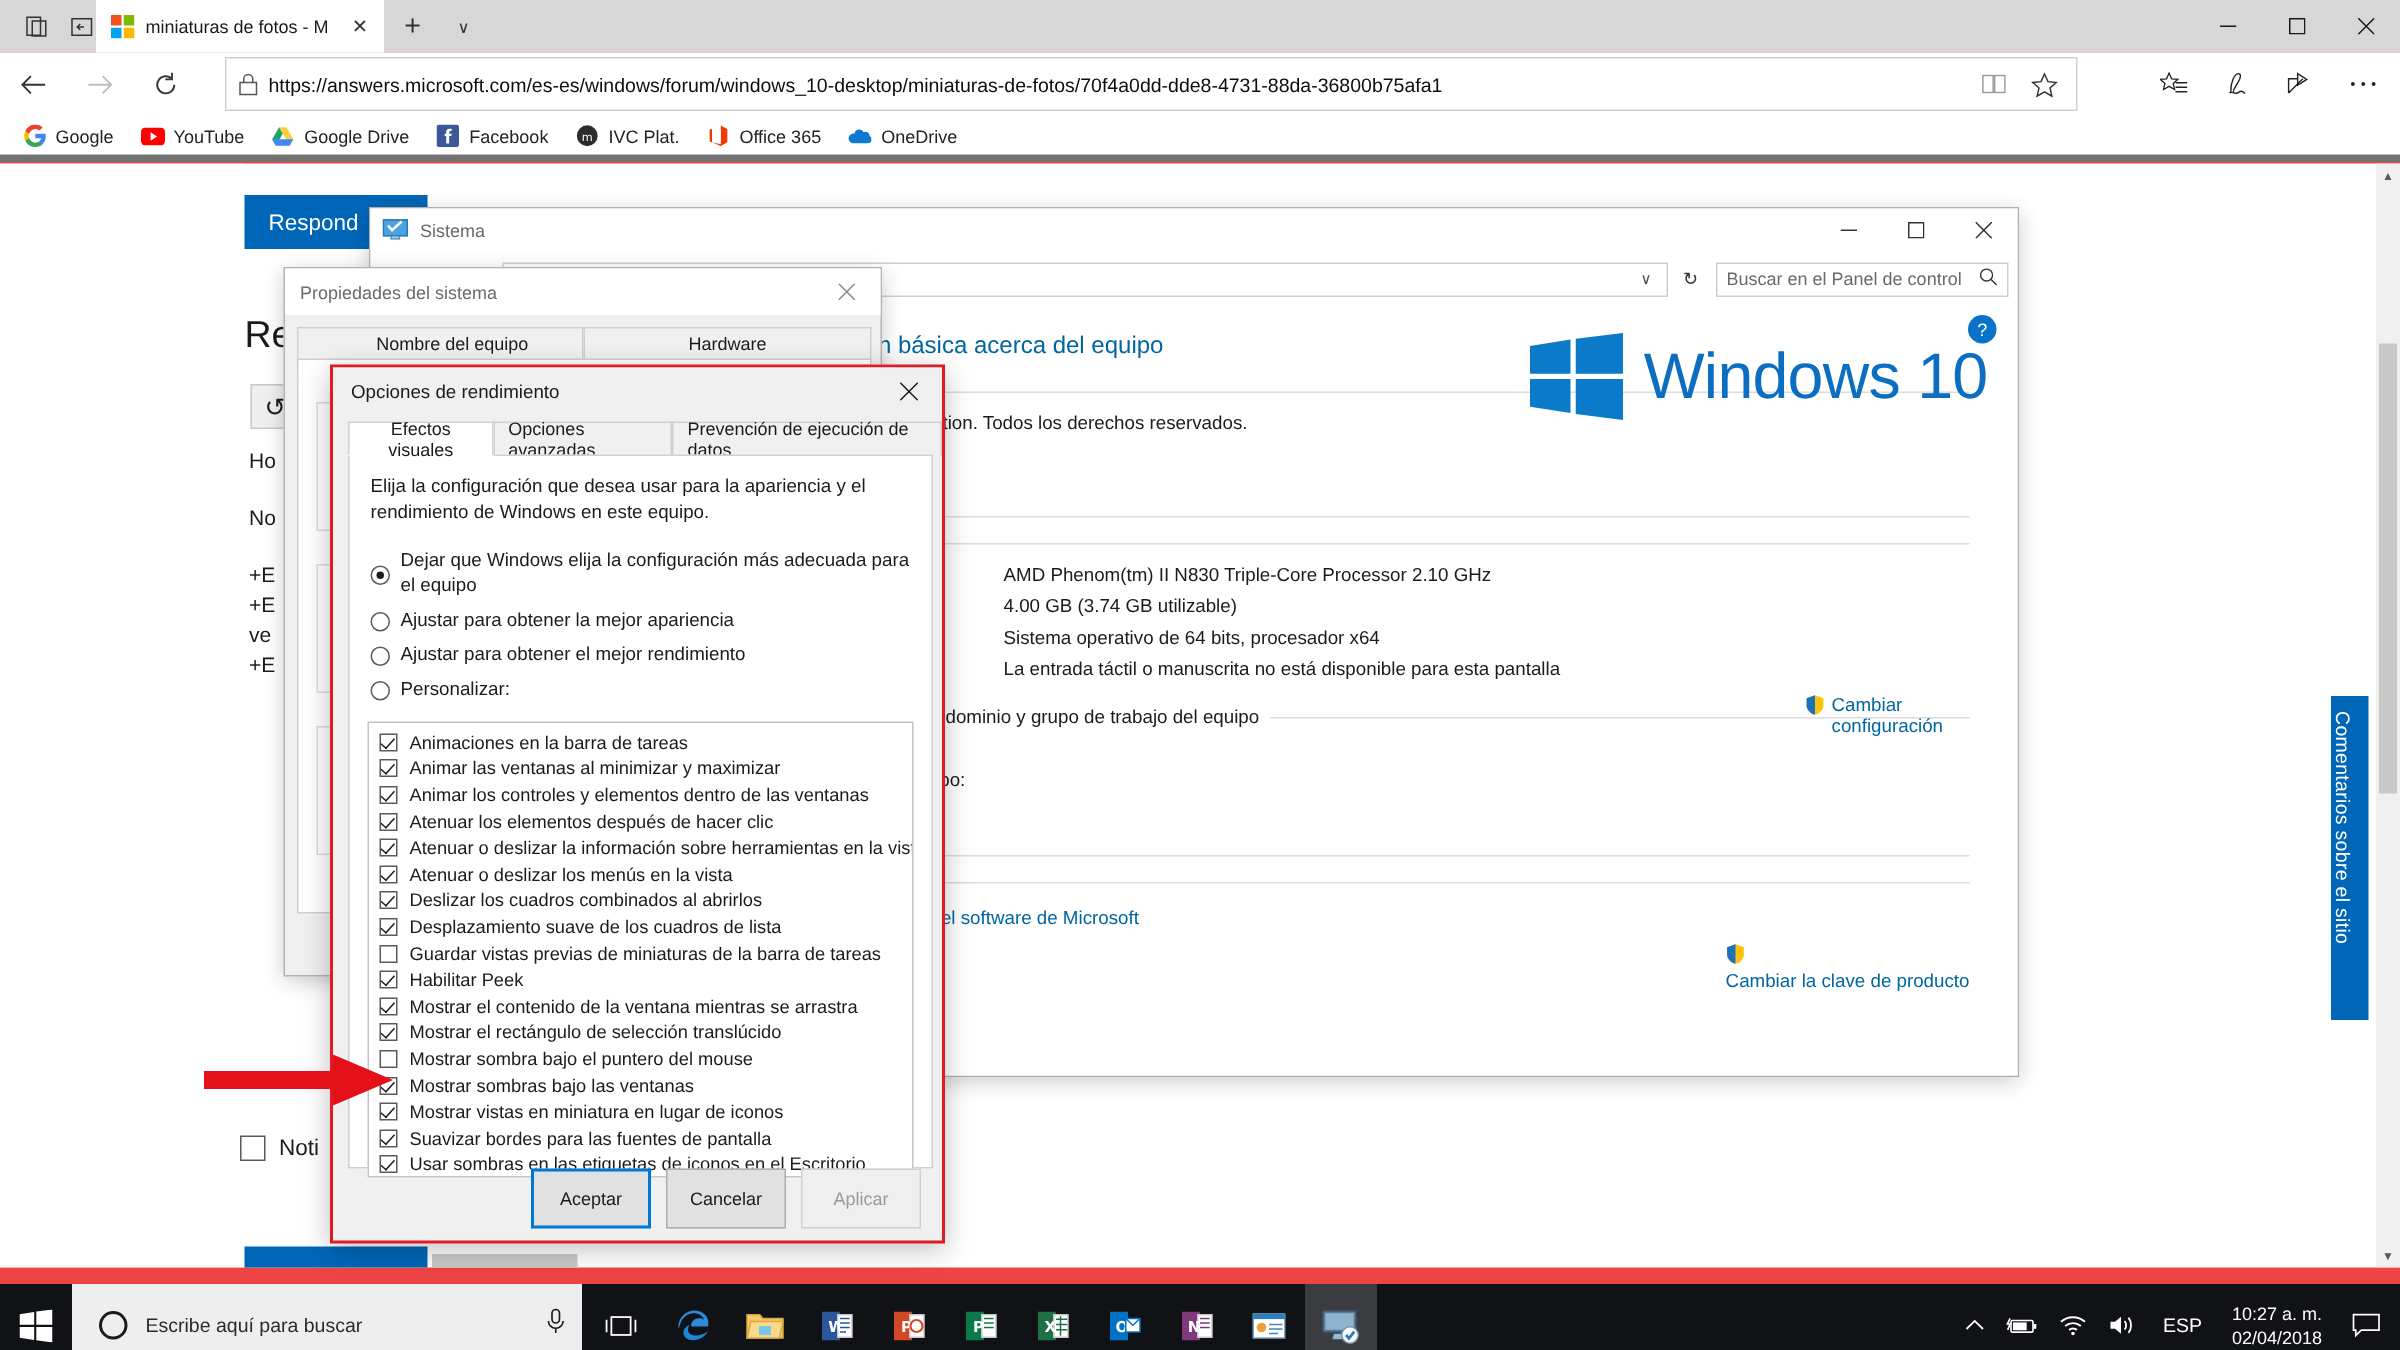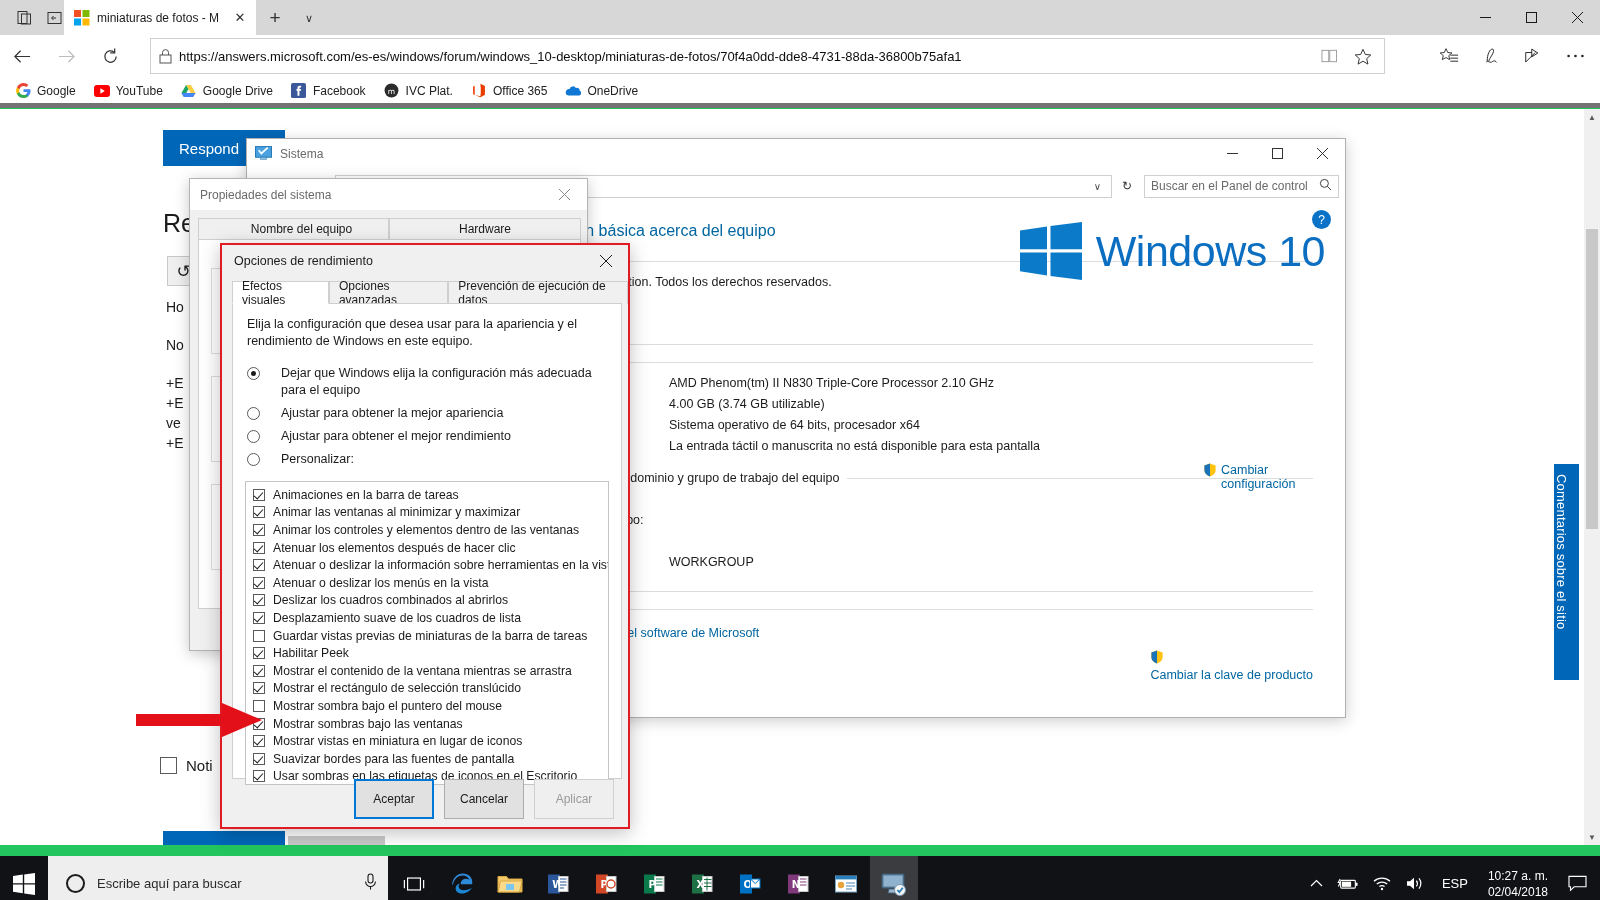--- a/index.html
+++ b/index.html
@@ -3,21 +3,21 @@
 <meta charset="utf-8">
 <style>
   * { box-sizing: border-box; }
   html, body {
     margin: 0; padding: 0;
     width: 1600px; height: 900px;
     overflow: hidden;
     font-family: "Liberation Sans", sans-serif;
     background: #ffffff;
   }
-  #screen { position: relative; width: 1600px; height: 900px; background: #22c55e; }
+  #screen { position: relative; width: 1600px; height: 900px; background: #ef4444; }
 
   
   .edge-tabstrip {
     position: absolute; left: 0; top: 0; width: 1600px; height: 35px;
     background: #d7d7d7;
   }
   .tabstrip-left-icons {
     position: absolute; left: 8px; top: 0; height: 35px;
     display: flex; align-items: center; gap: 12px; padding: 0 8px;
   }
@@ -224,28 +224,28 @@
     box-shadow: 0 4px 18px rgba(0,0,0,.25);
   }
   .pf-title { height: 31px; display: flex; align-items: center; padding-left: 12px; background: #f0f0f0; }
   .pf-title .t { font-size: 12.5px; color: #1b1b1b; }
   .pf-close { position: absolute; right: 0; top: 0; width: 44px; height: 31px; display: flex; align-items: center; justify-content: center; color: #333; }
   .pf-tabs { position: absolute; left: 10px; top: 36px; display: flex; }
   .pf-tab {
     height: 23px; padding: 0 9px; font-size: 12px; color: #1b1b1b;
     display: flex; align-items: center; background: #f0f0f0; border: 1px solid #cfcfcf; border-bottom: none;
   }
-  .pf-tab.active { background: #fff; border-bottom: 1px solid #fff; position: relative; z-index: 2; }
+  .pf-tab.active { background: #fff; border-bottom: 1px solid #fff; position: relative; z-index: 2; text-align: center; }
   .pf-panel {
     position: absolute; left: 10px; top: 58px; width: 390px; height: 476px;
     background: #fff; border: 1px solid #cfcfcf;
   }
   .pf-desc { padding: 12px 14px 4px 14px; font-size: 12.5px; color: #1b1b1b; line-height: 17px; }
   .pf-radios { padding: 8px 14px 0 14px; }
-  .pf-radio-row { display: flex; align-items: flex-start; gap: 21px; padding: 3px 0; }
+  .pf-radio-row { display: flex; align-items: center; gap: 7px; padding: 3px 0; }
   .radio {
     width: 13px; height: 13px; border-radius: 50%; border: 1px solid #5a5a5a; background: #fff;
     flex: 0 0 auto; margin-top: 2px; position: relative;
   }
   .radio.on::after {
     content: ""; position: absolute; left: 3px; top: 3px; width: 5px; height: 5px;
     border-radius: 50%; background: #1b1b1b;
   }
   .pf-radio-row .lbl { font-size: 12.5px; color: #1b1b1b; line-height: 17px; }
   .pf-listbox {
@@ -650,24 +650,20 @@
             <span class="v"></span>
           </div>
           <div class="sys-row">
             <span class="k">Nombre completo de equipo:</span>
             <span class="v"></span>
           </div>
           <div class="sys-row">
             <span class="k">Descripción del equipo:</span>
             <span class="v"></span>
           </div>
-          <div class="sys-row">
-            <span class="k">Grupo de trabajo:</span>
-            <span class="v">WORKGROUP</span>
-          </div>
           <div class="sys-shield-link" style="position:absolute; right:0; top:-26px; width:110px;">
             <svg class="shield" viewBox="0 0 14 15">
               <path d="M7 0.6 L13 2.6 V7.6 C13 11 10.4 13.5 7 14.4 C3.6 13.5 1 11 1 7.6 V2.6 Z" fill="#ffc20e"></path>
               <path d="M7 0.6 L1 2.6 V7.6 C1 11 3.6 13.5 7 14.4 Z" fill="#1a73b8"></path>
             </svg>
             <span>Cambiar configuración</span>
           </div>
         </div>
 
         <div class="hr-line" style="margin-top:18px;"></div>

